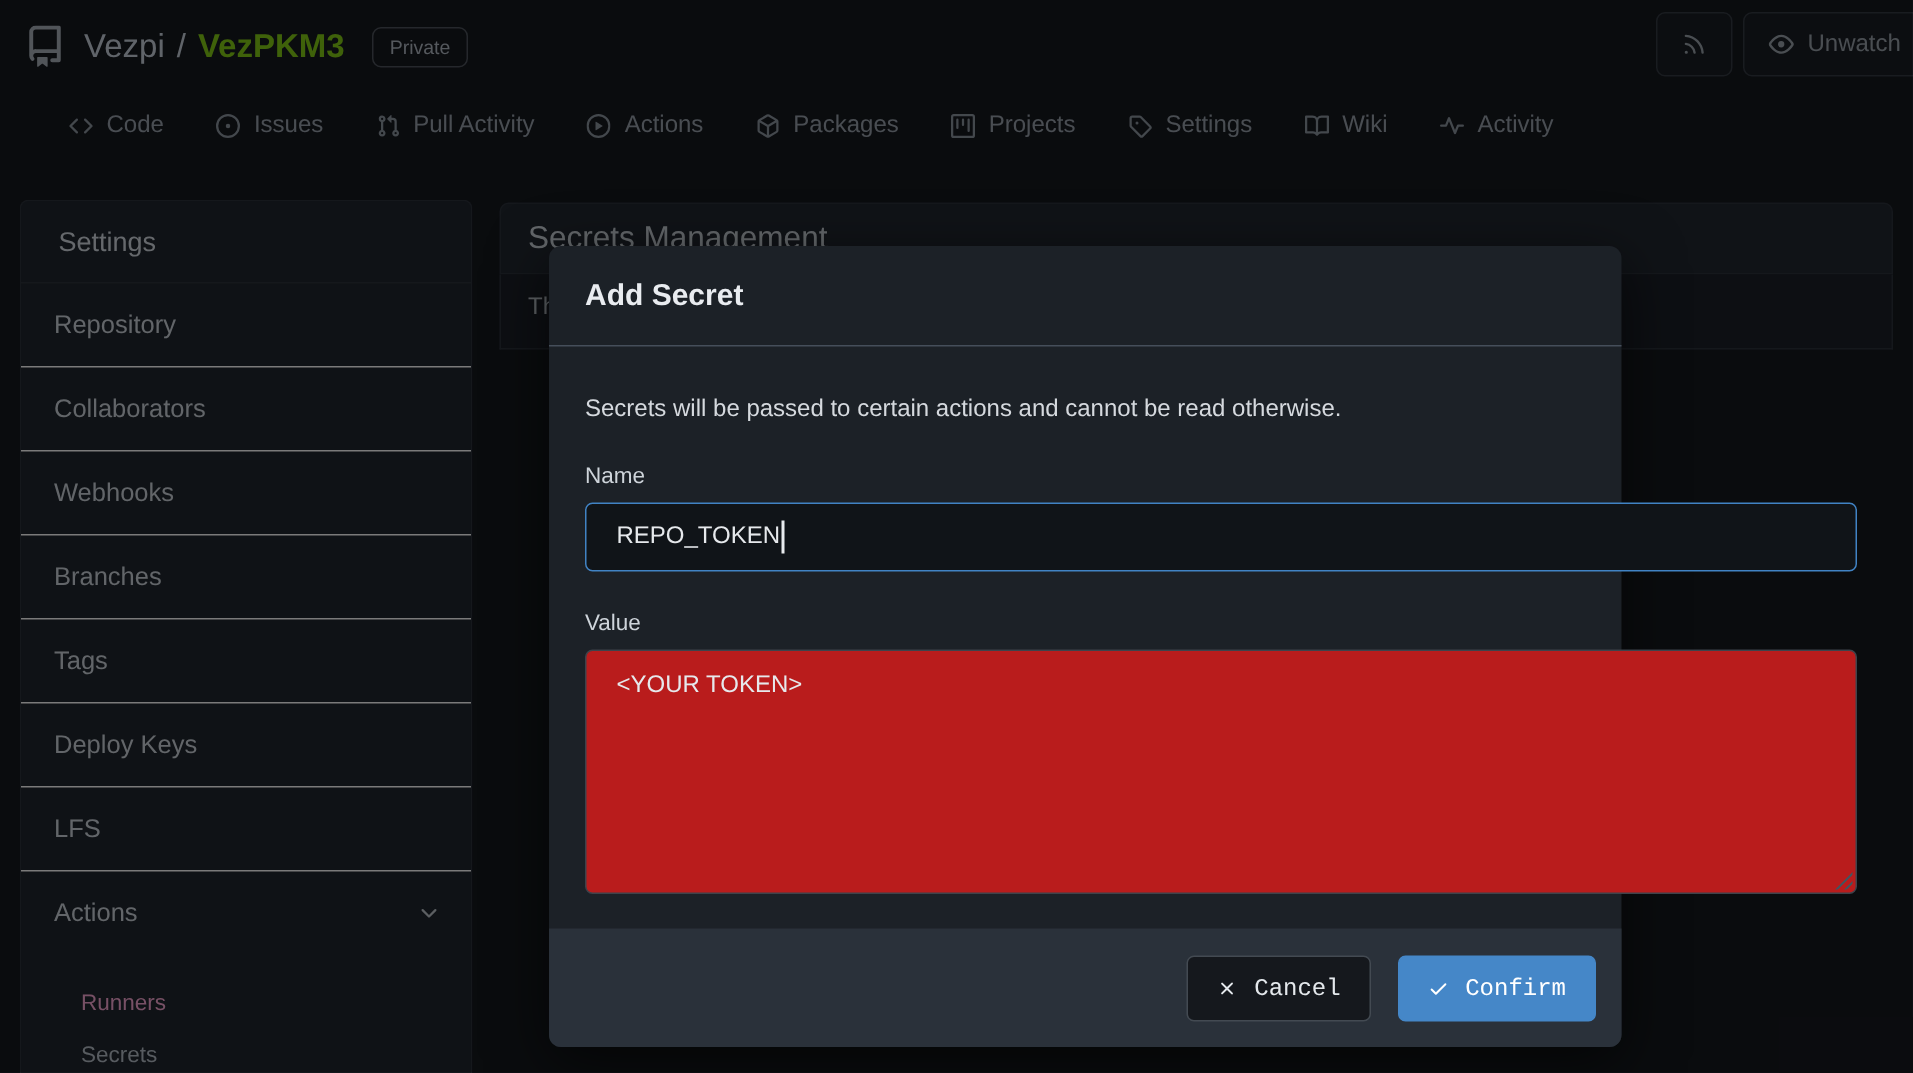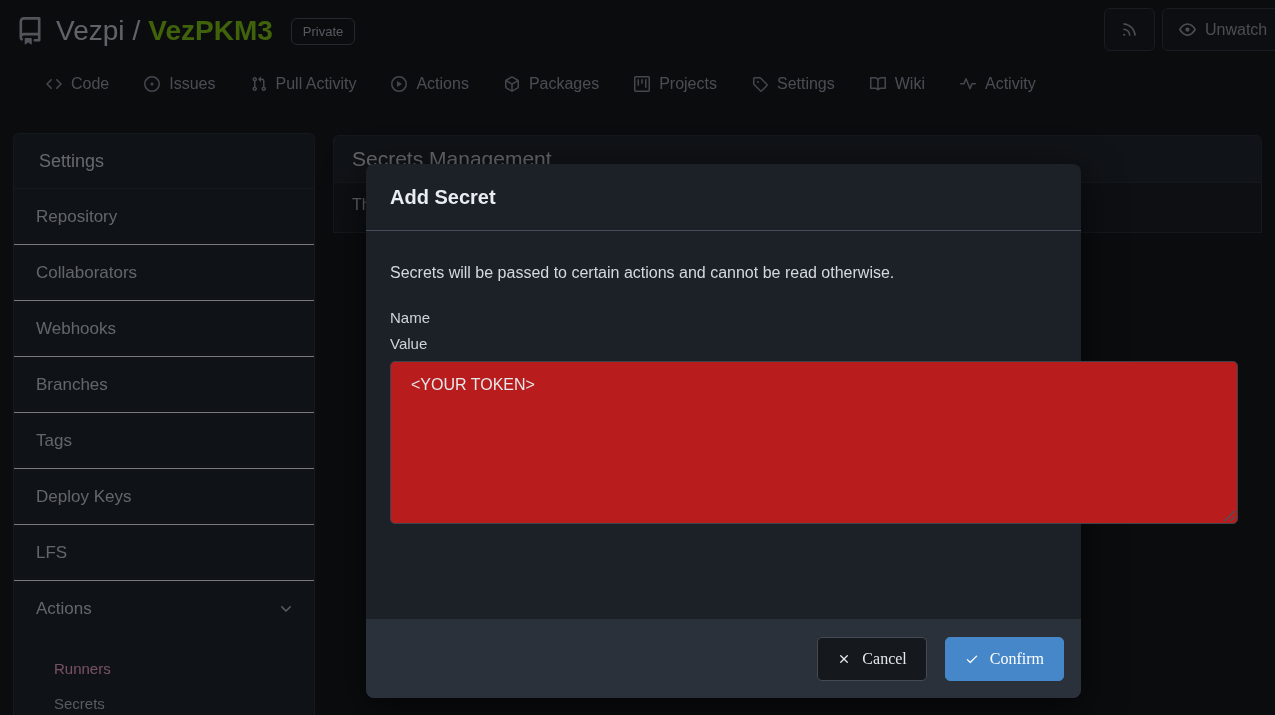--- a/index.html
+++ b/index.html
@@ -11,21 +11,21 @@
     position:relative;
   }
   svg { display:block; flex:none; }
 
   
   .page { position:absolute; inset:0; z-index:1; }
 
   .repo-header { position:relative; padding:14px 0 0 16px; }
   .repo-title-row { display:flex; align-items:center; gap:12px; height:34px; }
   .repo-icon { color:#aab2ba; }
-  .repo-title { font-size:28px; color:#c8d2dc; display:flex; align-items:center; gap:8px; }
+  .repo-title { font-size:22px; color:#c8d2dc; display:flex; align-items:center; gap:8px; }
   .repo-title .owner { font-weight:400; }
   .repo-title .sep { font-weight:400; }
   .repo-title .name { font-weight:700; color:#84cc16; }
   .private-badge {
     margin-left:6px; font-size:13px; color:#b1bac3;
     border:1px solid #4f555c; border-radius:6px; padding:5px 11px;
   }
   .header-actions { position:absolute; left:1104px; top:8px; display:flex; gap:7px; }
   .hdr-btn {
     display:flex; align-items:center; gap:9px; height:43px; padding:0 16px;
@@ -111,21 +111,21 @@
   }
   .modal-footer {
     position:absolute; left:0; right:0; bottom:0; height:79px;
     background:#2a313a; border-radius:0 0 8px 8px;
     display:flex; align-items:center; justify-content:flex-end;
     gap:18px; padding-right:17px;
   }
   .btn {
     display:inline-flex; align-items:center; gap:11px; height:44px;
     padding:0 19px; border-radius:5px; font-size:16px; cursor:pointer;
-    font-family:Liberation Serif, serif;
+    font-family:Liberation Mono, monospace;
   }
   .btn-cancel { background:#15181d; border:1px solid #434a52; color:#e4e8ec; }
   .btn-confirm { background:#4587c8; border:1px solid #4587c8; color:#ffffff; }
 </style>
 </head>
 <body>
 
 <div class="page">
 
   <header class="repo-header">
@@ -290,20 +290,24 @@
 
 <section class="modal">
   <header class="modal-header">
     <h2 class="modal-title">Add Secret</h2>
   </header>
 
   <div class="modal-body">
     <p class="modal-desc">Secrets will be passed to certain actions and cannot be read otherwise.</p>
 
     <label class="field-label">Name</label>
+    <div class="text-input">
+      <span>REPO_TOKEN</span>
+      <span class="caret"></span>
+    </div>
 
     <label class="field-label">Value</label>
     <div class="textarea-box">
       <span>&lt;YOUR TOKEN&gt;</span>
       <div class="resize-handle"></div>
     </div>
   </div>
 
   <footer class="modal-footer">
     <button class="btn btn-cancel">

